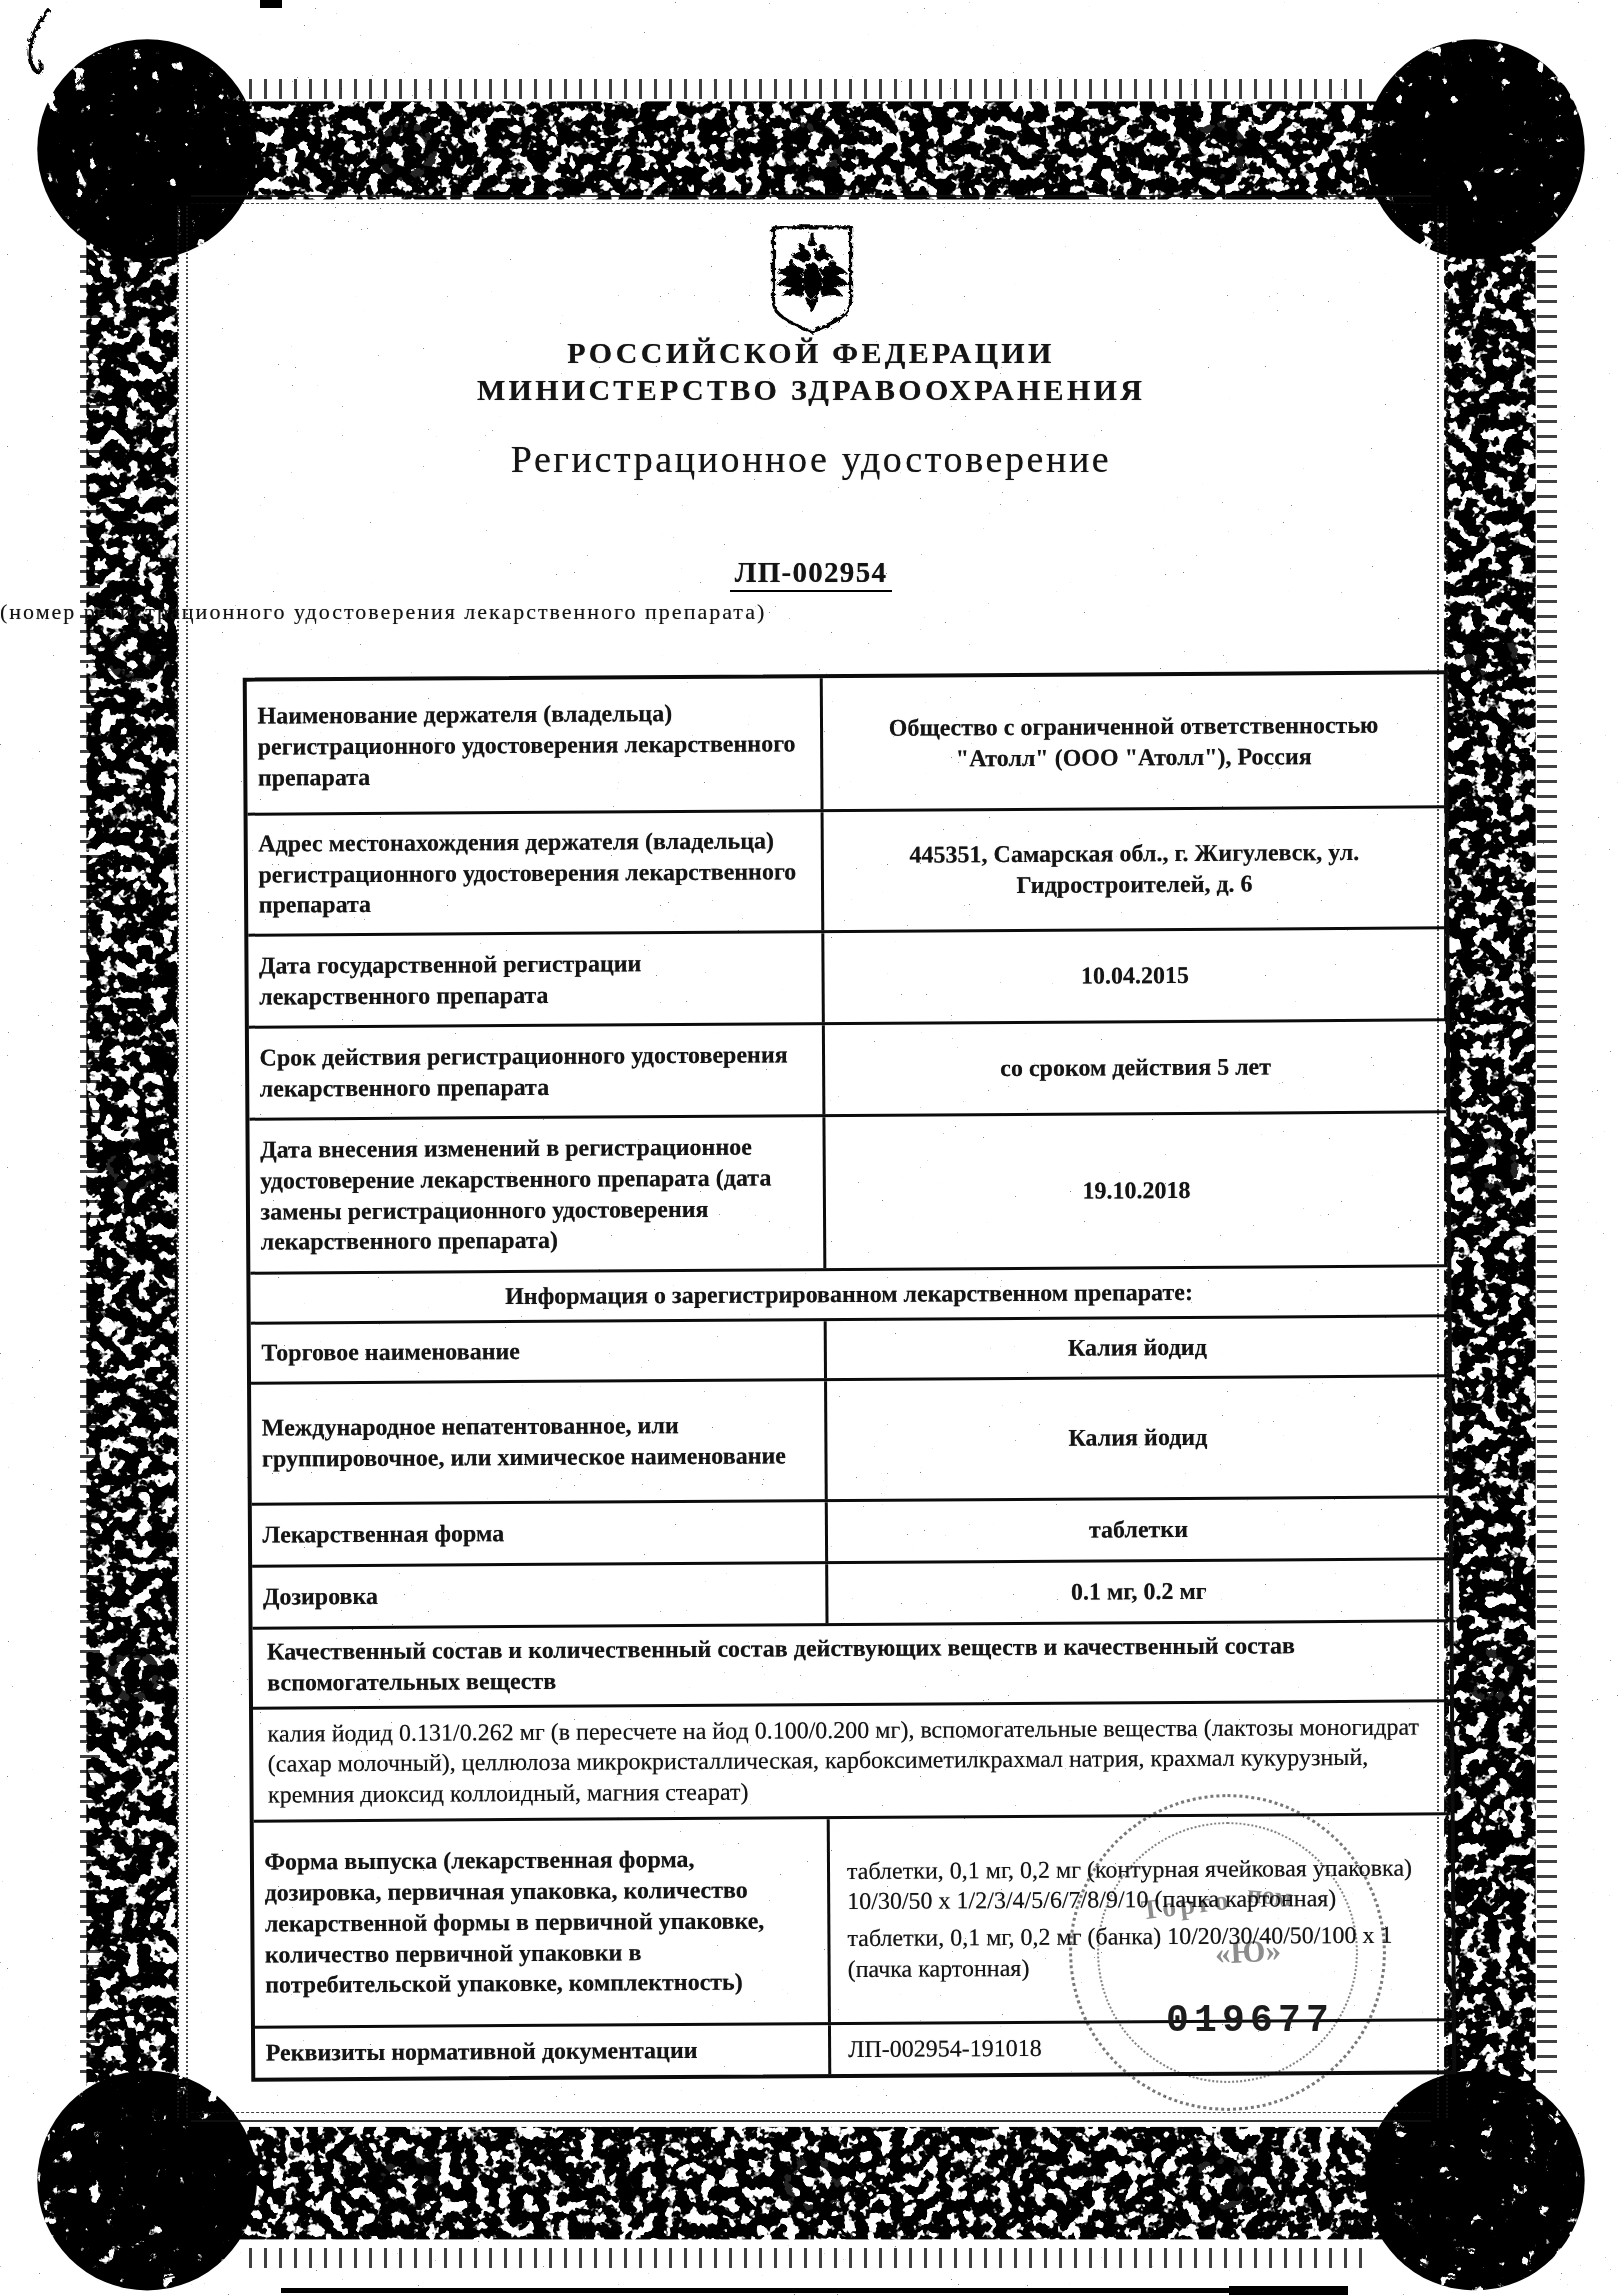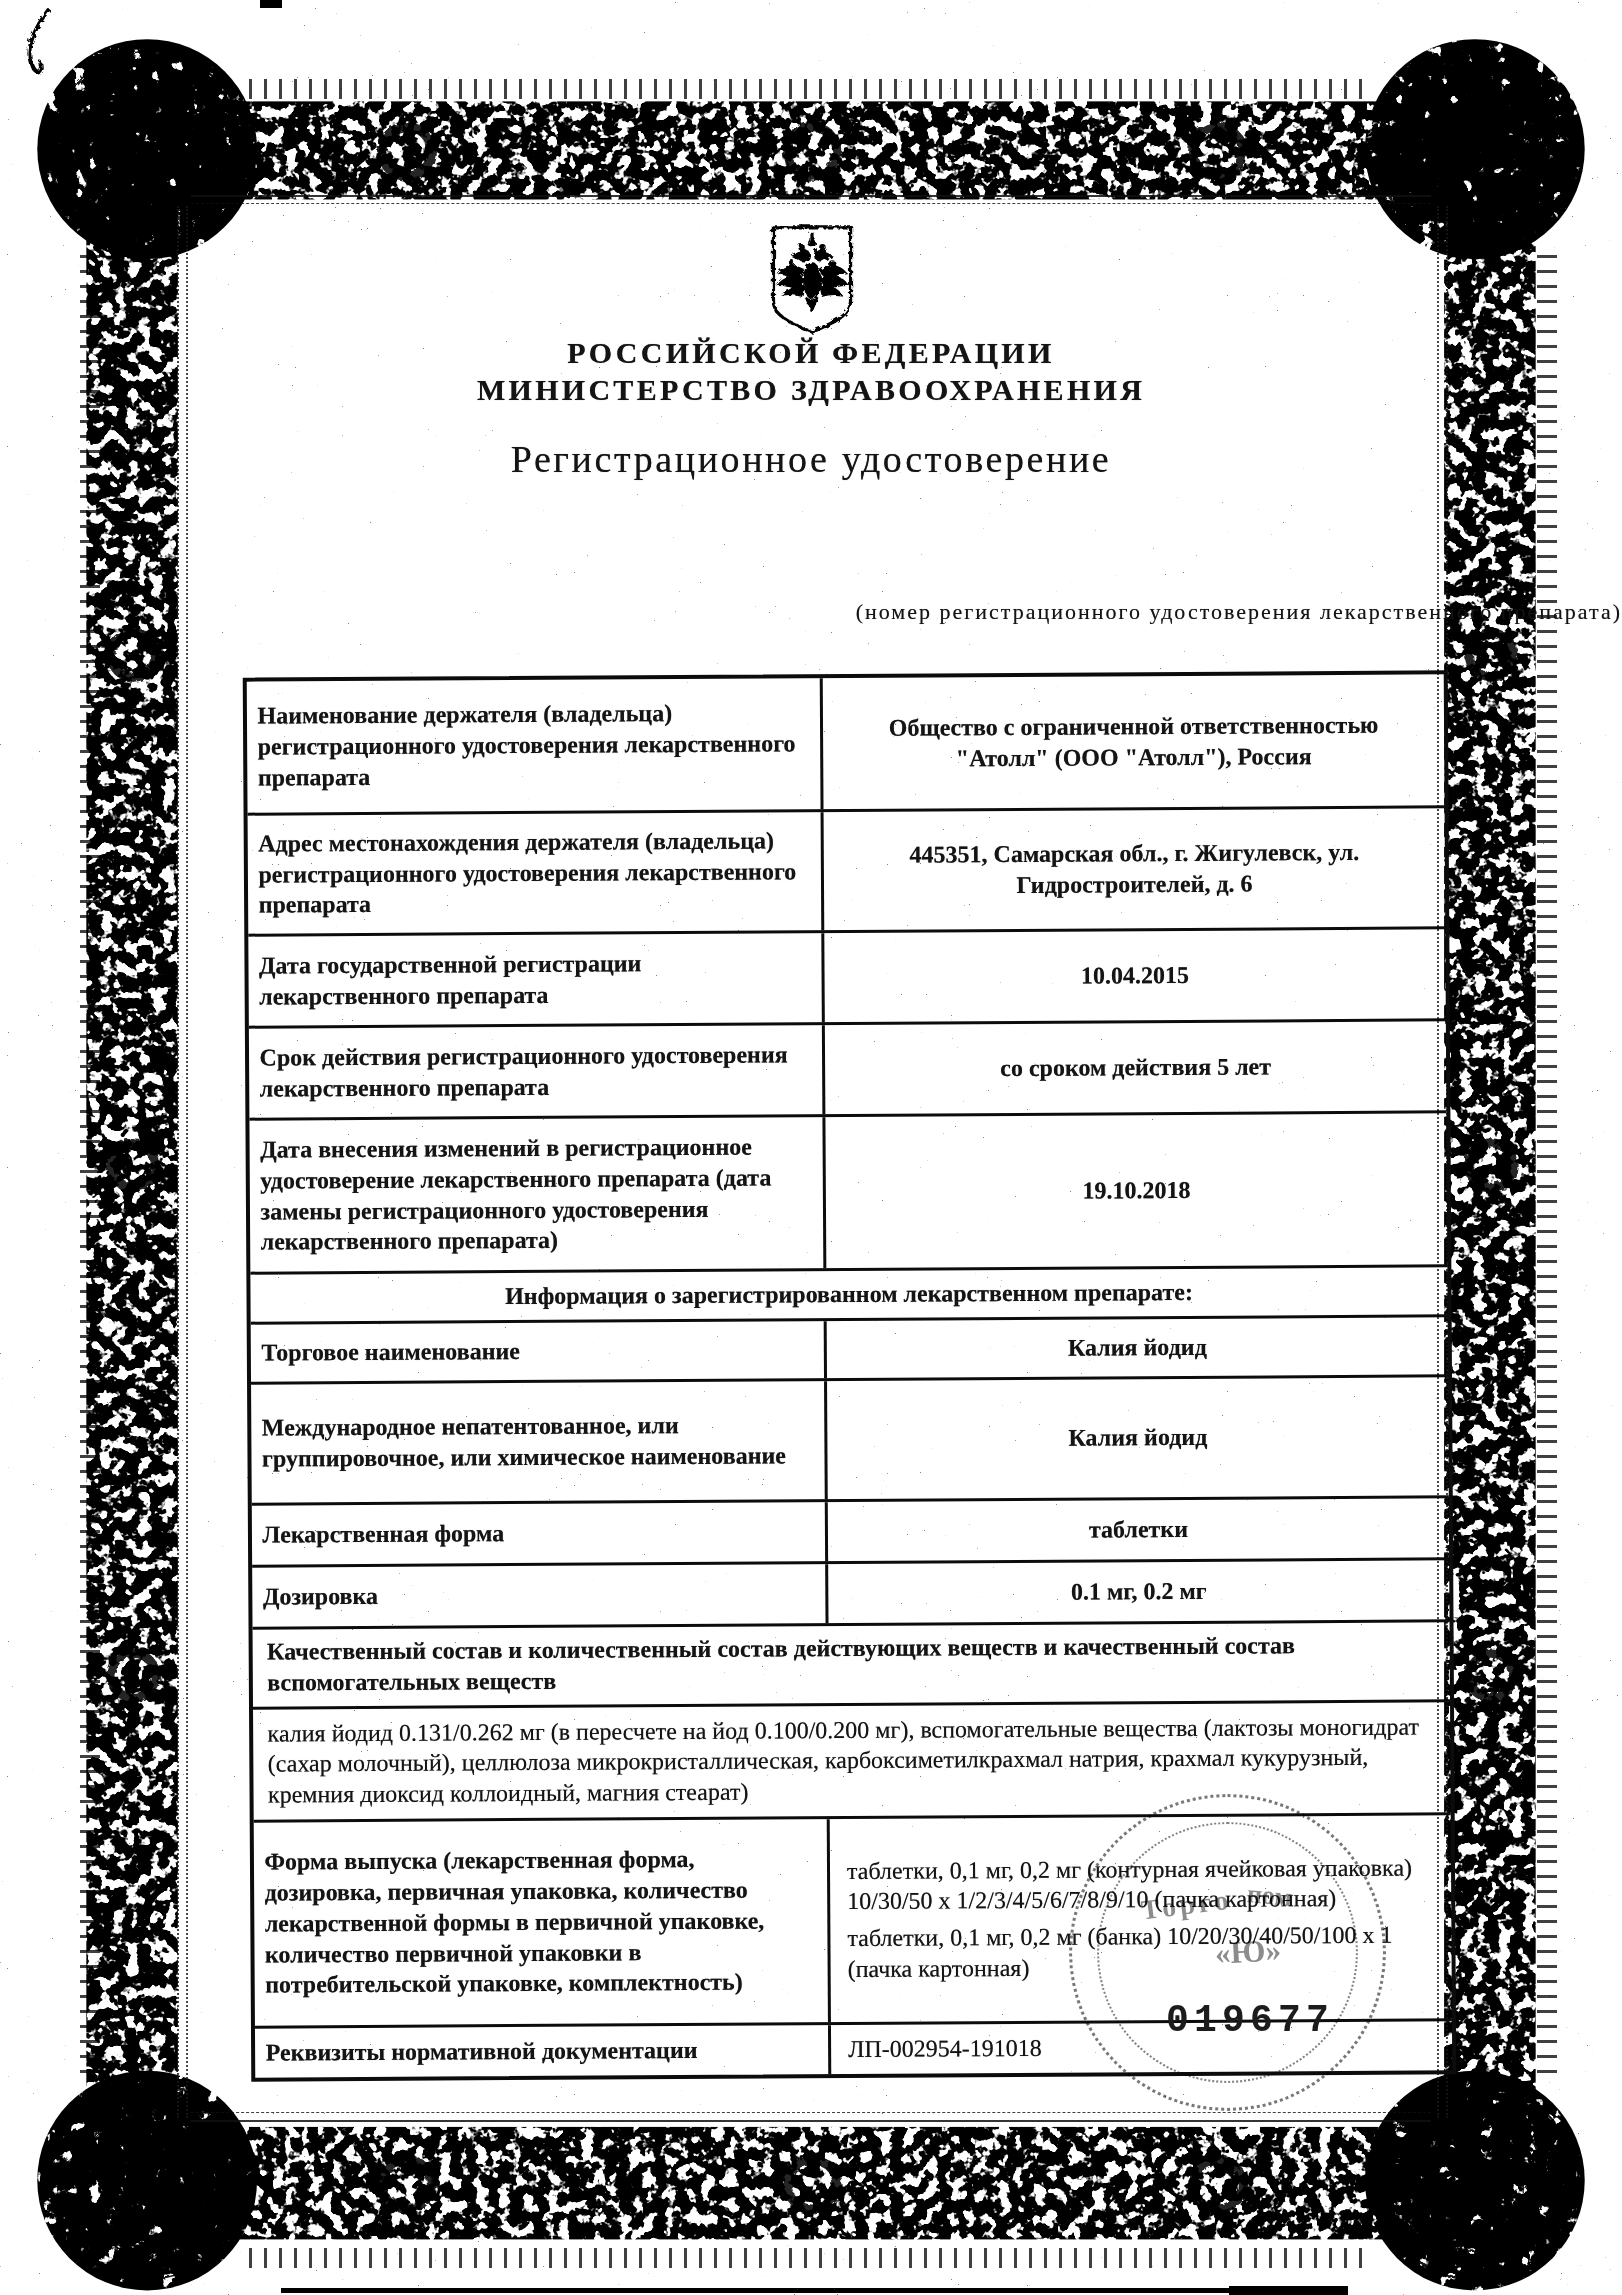--- a/index.html
+++ b/index.html
@@ -19,21 +19,21 @@
   .innerline-h2{position:absolute;left:191px;right:191px;height:0;border-top:1.3px dashed #101010;opacity:.8;}
   .innerline-v{position:absolute;top:206px;bottom:177px;width:0;border-left:2px dotted #1a1a1a;opacity:.8;}
   
   .ministry{position:absolute;top:335px;left:0;width:100%;text-align:center;
     font-weight:700;font-size:30px;line-height:1.22;letter-spacing:3.3px;text-shadow:0 0 0.7px rgba(0,0,0,.65);}
   .doc-title{position:absolute;top:434px;left:0;width:100%;text-align:center;
     font-weight:400;font-size:38px;line-height:1.32;letter-spacing:2.6px;text-shadow:0 0 0.7px rgba(0,0,0,.7);}
   .reg-num{position:absolute;top:556px;left:0;width:100%;text-align:center;}
   .reg-num span{display:inline-block;font-weight:700;font-size:29px;letter-spacing:1.3px;
     border-bottom:2.6px double #000;padding:0 5.2px 1.3px 5.2px;text-shadow:0 0 0.7px rgba(0,0,0,.7);}
-  .reg-caption{position:absolute;top:599px;left:0;width:100%;text-align:right;
+  .reg-caption{position:absolute;top:599px;left:0;width:100%;text-align:left;
     font-size:22px;letter-spacing:2px;text-shadow:0 0 0.7px rgba(0,0,0,.5);}
   
   .tbl{position:absolute;left:247px;top:674px;width:1205px;border:4.6px solid #0c0c0c;
     transform:rotate(-0.35deg);box-sizing:border-box;}
   .trow{display:flex;border-top:3.9px solid #0c0c0c;box-sizing:border-box;align-items:stretch;}
   .trow:first-child{border-top:none;}
   .cell{display:flex;flex-direction:column;justify-content:center;box-sizing:border-box;
     font-size:24px;line-height:1.28;text-shadow:0 0 0.7px rgba(0,0,0,.6);}
   .lbl{width:576px;padding:9.2px 13px 9.2px 10.5px;font-weight:700;border-right:3.3px solid #0c0c0c;}
   .val{flex:1;padding:9.2px 17px;text-align:center;font-weight:700;}
@@ -178,20 +178,23 @@
 
   <div class="ministry">
     <div>РОССИЙСКОЙ ФЕДЕРАЦИИ</div>
     <div>МИНИСТЕРСТВО ЗДРАВООХРАНЕНИЯ</div>
   </div>
 
   <div class="doc-title">
     <div>Регистрационное удостоверение</div>
   </div>
 
+  <div class="reg-num">
+    <span>ЛП-002954</span>
+  </div>
   <div class="reg-caption">(номер регистрационного удостоверения лекарственного препарата)</div>
 
   <div class="tbl">
 
     <div class="trow r1">
       <div class="cell lbl">Наименование держателя (владельца) регистрационного удостоверения лекарственного препарата</div>
       <div class="cell val">Общество с ограниченной ответственностью "Атолл" (ООО "Атолл"), Россия</div>
     </div>
 
     <div class="trow r2">

